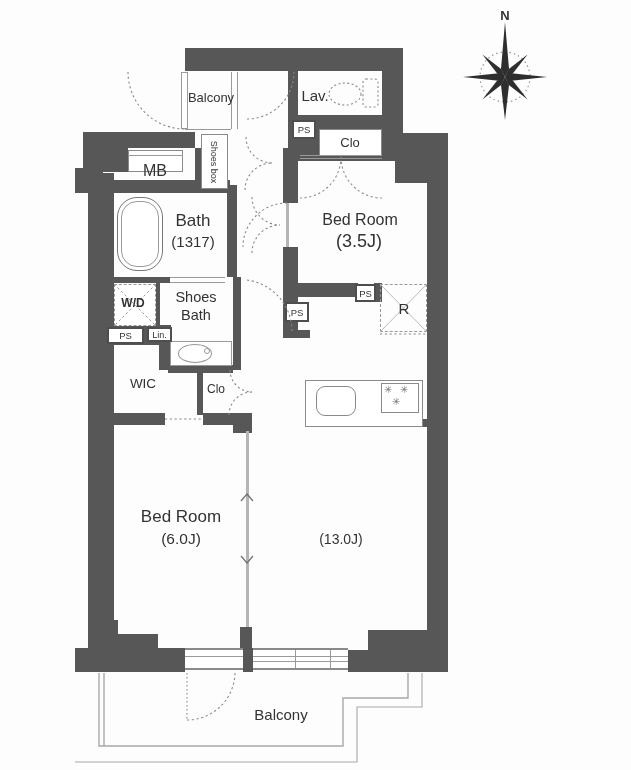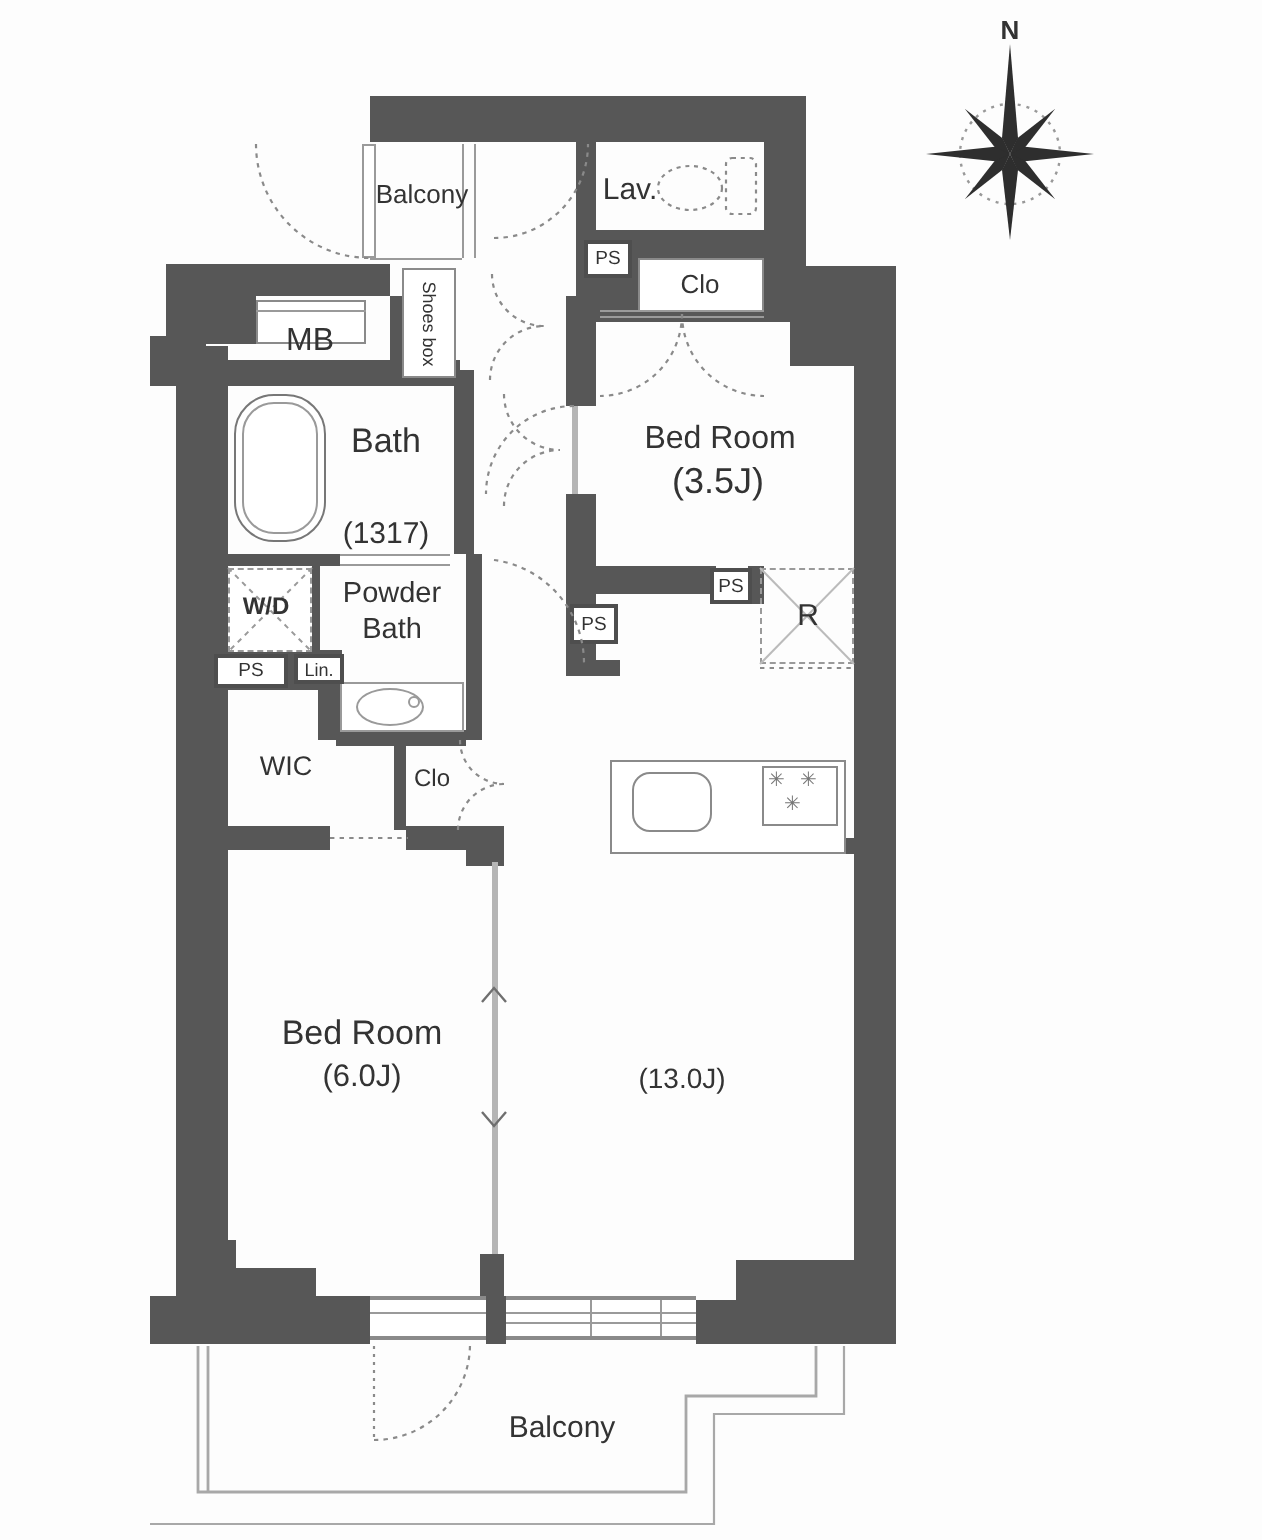--- a/index.html
+++ b/index.html
@@ -183,27 +183,27 @@
   </svg>
 
   <div class="lbl" style="left:505px;top:15px;font-size:13px;font-weight:600;">N</div>
 
   <div class="lbl" style="left:211px;top:97px;font-size:13px;">Balcony</div>
   <div class="lbl" style="left:315px;top:95px;font-size:15px;">Lav.</div>
   <div class="lbl" style="left:155px;top:161px;font-size:16px;margin-top:10px;">MB</div>
   <div class="lbl" style="left:350px;top:142px;font-size:13px;">Clo</div>
 
   <div class="lbl" style="left:193px;top:221px;font-size:17px;">Bath</div>
-  <div class="lbl" style="left:193px;top:241px;font-size:15px;margin-top:26px;">(1317)</div>
+  <div class="lbl" style="left:193px;top:241px;font-size:15px;">(1317)</div>
 
   <div class="lbl" style="left:360px;top:220px;font-size:16px;">Bed Room</div>
   <div class="lbl" style="left:359px;top:241px;font-size:18px;">(3.5J)</div>
 
   <div class="lbl" style="left:133px;top:303px;font-size:12px;font-weight:bold;">W/D</div>
-  <div class="lbl" style="left:196px;top:297px;font-size:14.5px;">Powder</div>
+  <div class="lbl" style="left:196px;top:297px;font-size:14.5px;">Shoes</div>
   <div class="lbl" style="left:196px;top:315px;font-size:14.5px;">Bath</div>
 
   <div class="lbl" style="left:404px;top:308px;font-size:15px;">R</div>
   <div class="lbl" style="left:143px;top:383px;font-size:13.5px;">WIC</div>
   <div class="lbl" style="left:216px;top:389px;font-size:12px;">Clo</div>
 
   <div class="lbl" style="left:181px;top:517px;font-size:17px;">Bed Room</div>
   <div class="lbl" style="left:181px;top:539px;font-size:15.5px;">(6.0J)</div>
 
   <div class="lbl" style="left:341px;top:539px;font-size:14px;">(13.0J)</div>

